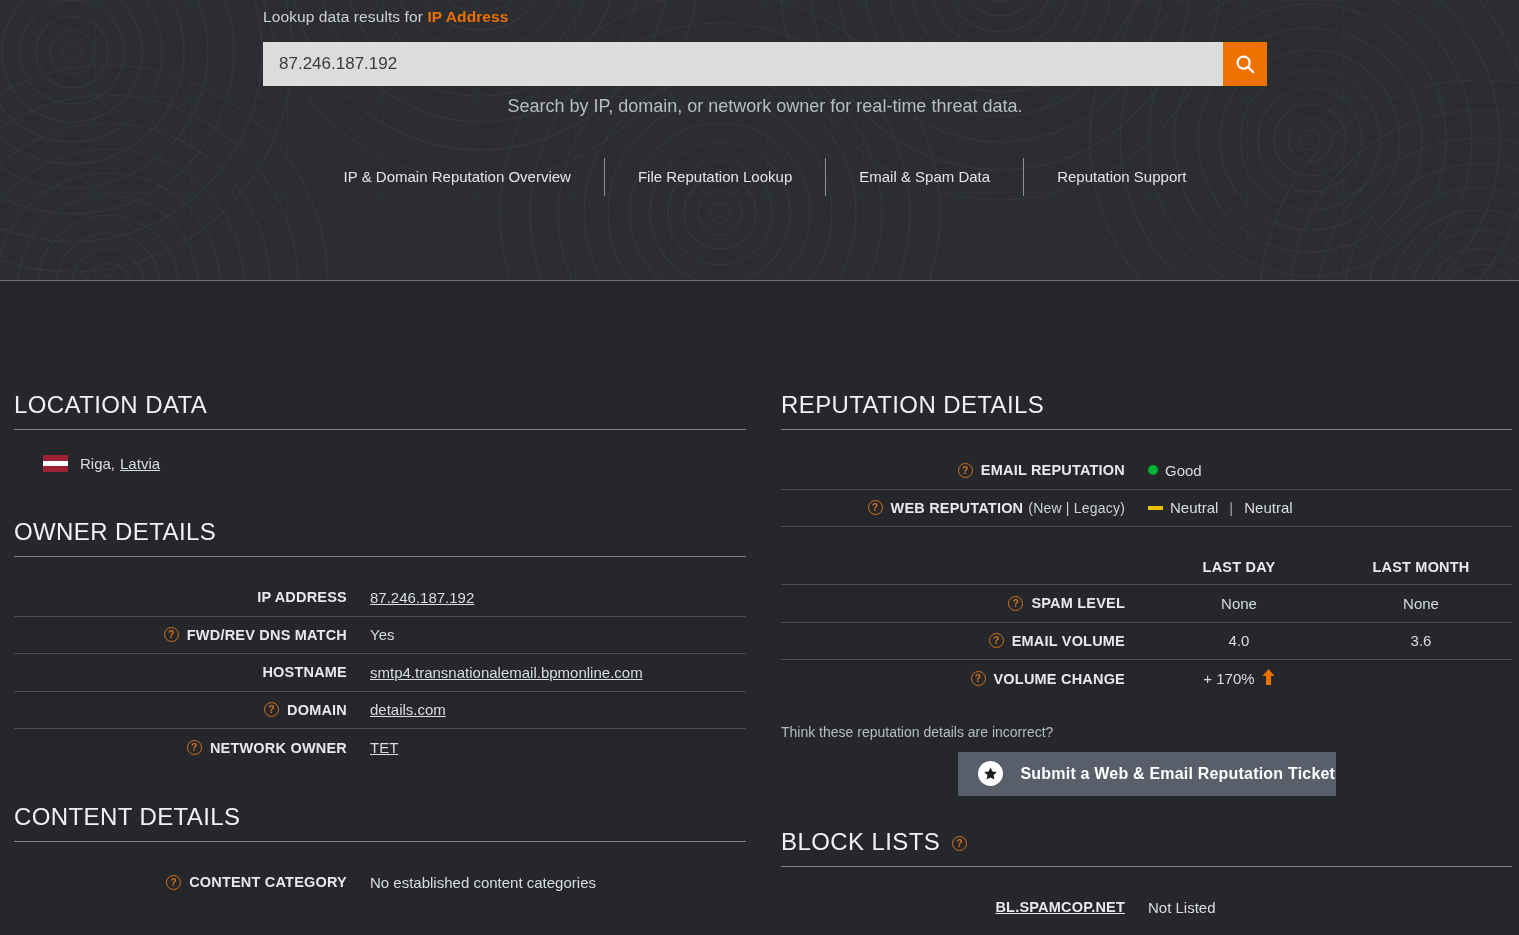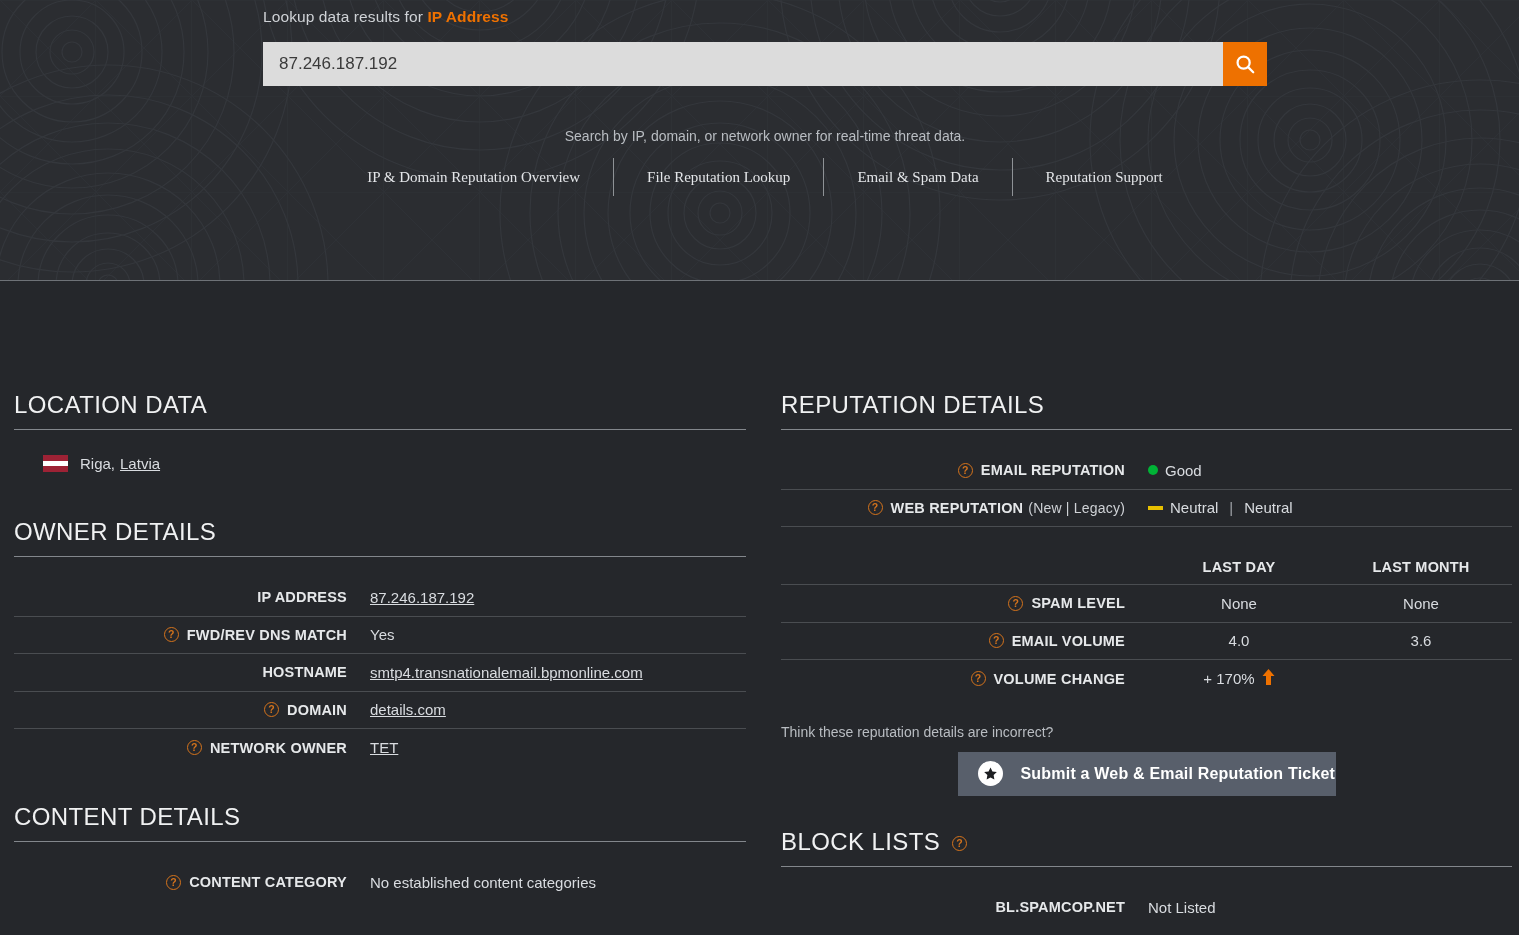--- a/index.html
+++ b/index.html
@@ -50,31 +50,31 @@
   .search-btn {
     width: 44px; height: 44px; flex: 0 0 44px;
     background: #ee7100; border: none; cursor: pointer;
     display: flex; align-items: center; justify-content: center;
   }
   .search-btn svg { display: block; }
 
   .search-hint {
     position: absolute; left: 263px; top: 96px;
     width: 1004px; text-align: center;
-    font-size: 14px; color: #b9bdc2; margin-top: 32px;
+    font-size: 18px; color: #b9bdc2;
   }
 
   .tabs {
     position: absolute; left: 263px; top: 158px;
     width: 1004px; height: 38px;
     display: flex; align-items: center; justify-content: center;
   }
   .tab {
     font-size: 15px; color: #e3e5e8; padding: 0 33px;
-    white-space: nowrap; cursor: pointer; line-height: 38px; font-family: Liberation Serif, serif;
+    white-space: nowrap; cursor: pointer; line-height: 38px;
   }
   .tab-sep { width: 1px; height: 38px; background: #8e9296; }
 
   
   .body-wrap { position: relative; width: 1211px; height: 653px; }
 
   .col-left  { position: absolute; left: 14px;  top: 0; width: 732px; }
   .col-right { position: absolute; left: 781px; top: 0; width: 731px; }
 
   .section-title {
@@ -179,21 +179,21 @@
   }
 
   
   .bl-row {
     display: flex; align-items: center; height: 37px;
   }
   .bl-name {
     width: 367px; flex: 0 0 367px; text-align: right; padding-right: 23px;
     font-size: 14.5px; font-weight: bold; color: #e6e8ea; letter-spacing: .2px;
   }
-  .bl-name span { cursor: pointer; }
+  .bl-name span { text-decoration: underline; cursor: pointer; }
   .bl-status { font-size: 15px; color: #d9dce0; }
 </style>
 </head>
 <body>
 
 <div class="header">
 
   <svg class="header-texture" width="1519" height="281" viewBox="0 0 1519 281" aria-hidden="true">
     <defs>
       <g id="rings">

